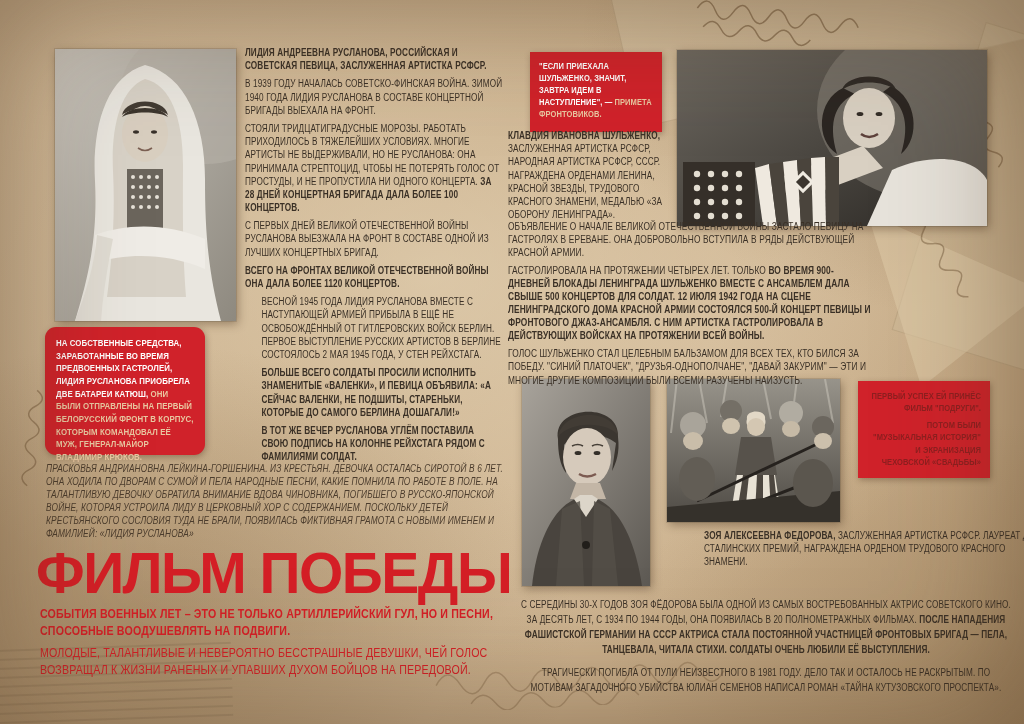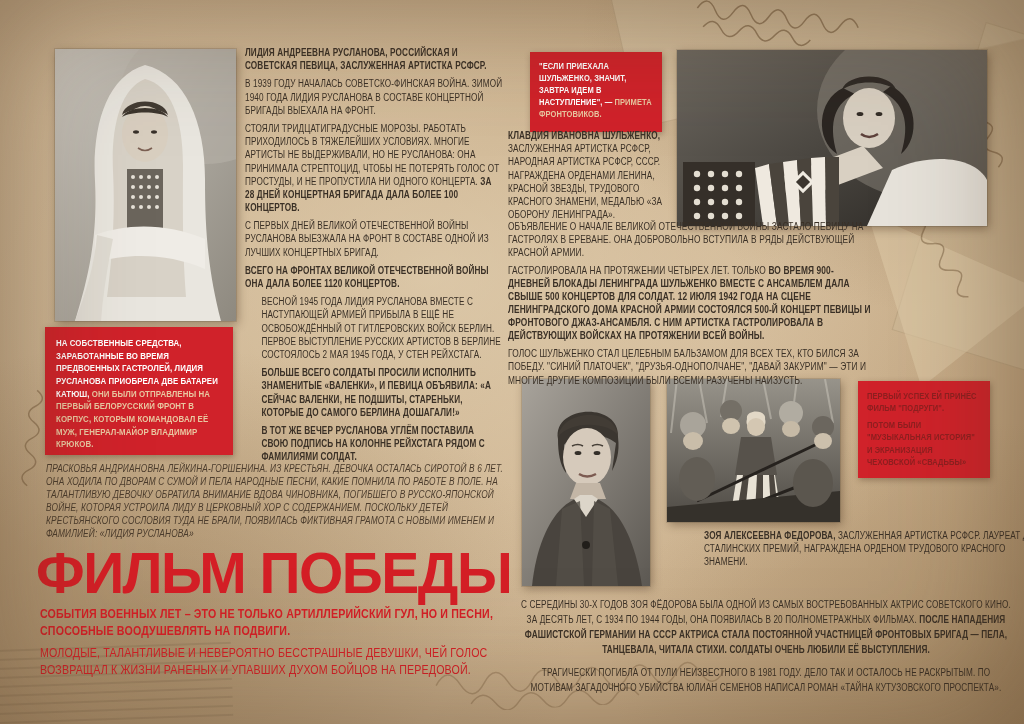--- a/index.html
+++ b/index.html
@@ -230,33 +230,33 @@
         <path d="M30 122 L 148 66"></path>
           <path d="M52 138 L 160 96"></path>
       </g>
       <path d="M0 128 L 173 112 L 173 143 L 0 143 Z" fill="#35312b"></path>
       <circle cx="26" cy="96" r="14" fill="#8d8densed" opacity="0"></circle>
       <ellipse cx="30" cy="100" rx="18" ry="22" fill="#625d55"></ellipse>
       <ellipse cx="146" cy="104" rx="20" ry="24" fill="#5b564e"></ellipse>
     </svg>
   </div>
 
-  <div class="blk redbox" style="left:45px; top:327px; width:188px; height:128px; padding:10px 11px; font-size:9.6px; line-height:1.32; letter-spacing:.1px;">
+  <div class="blk redbox" style="left:45px; top:327px; width:160px; height:128px; padding:10px 11px; font-size:9.6px; line-height:1.32; letter-spacing:.1px;border-radius:11px;">
     <div class="cond">
       <span class="w">НА СОБСТВЕННЫЕ СРЕДСТВА, ЗАРАБОТАННЫЕ ВО ВРЕМЯ ПРЕДВОЕННЫХ ГАСТРОЛЕЙ, ЛИДИЯ РУСЛАНОВА ПРИОБРЕЛА ДВЕ БАТАРЕИ КАТЮШ, </span><span class="tan">ОНИ БЫЛИ ОТПРАВЛЕНЫ НА ПЕРВЫЙ БЕЛОРУССКИЙ ФРОНТ В КОРПУС, КОТОРЫМ КОМАНДОВАЛ ЕЁ МУЖ, ГЕНЕРАЛ-МАЙОР ВЛАДИМИР КРЮКОВ.</span>
     </div>
   </div>
 
   <div class="blk redbox" style="left:530px; top:52px; width:132px; height:80px; padding:9px 9px; font-size:9.2px; line-height:1.3; letter-spacing:.1px;">
     <div class="cond">
       <span class="w">"ЕСЛИ ПРИЕХАЛА ШУЛЬЖЕНКО, ЗНАЧИТ, ЗАВТРА ИДЕМ В НАСТУПЛЕНИЕ", — </span><span class="tan">ПРИМЕТА ФРОНТОВИКОВ.</span>
     </div>
   </div>
 
-  <div class="blk redbox" style="left:858px; top:381px; width:132px; height:97px; padding:9px 9px; font-size:9.2px; line-height:1.32; letter-spacing:.1px;">
+  <div class="blk redbox" style="left:858px; top:381px; width:132px; height:97px; padding:9px 9px; font-size:9.2px; line-height:1.32; letter-spacing:.1px;text-align:right;">
     <div class="cond">
       <p class="maroon" style="margin:0 0 5px 0;">ПЕРВЫЙ УСПЕХ ЕЙ ПРИНЁС ФИЛЬМ "ПОДРУГИ".</p>
       <p class="maroon" style="margin:0;">ПОТОМ БЫЛИ "МУЗЫКАЛЬНАЯ ИСТОРИЯ" И ЭКРАНИЗАЦИЯ ЧЕХОВСКОЙ «СВАДЬБЫ»</p>
     </div>
   </div>
 
   <div class="blk t" style="left:245px; top:46px; width:258px;">
     <div class="cond">
       <p class="b">ЛИДИЯ АНДРЕЕВНА РУСЛАНОВА, РОССИЙСКАЯ И СОВЕТСКАЯ ПЕВИЦА, ЗАСЛУЖЕННАЯ АРТИСТКА РСФСР.</p>
       <p>В 1939 ГОДУ НАЧАЛАСЬ СОВЕТСКО-ФИНСКАЯ ВОЙНА. ЗИМОЙ 1940 ГОДА ЛИДИЯ РУСЛАНОВА В СОСТАВЕ КОНЦЕРТНОЙ БРИГАДЫ ВЫЕХАЛА НА ФРОНТ.</p>

